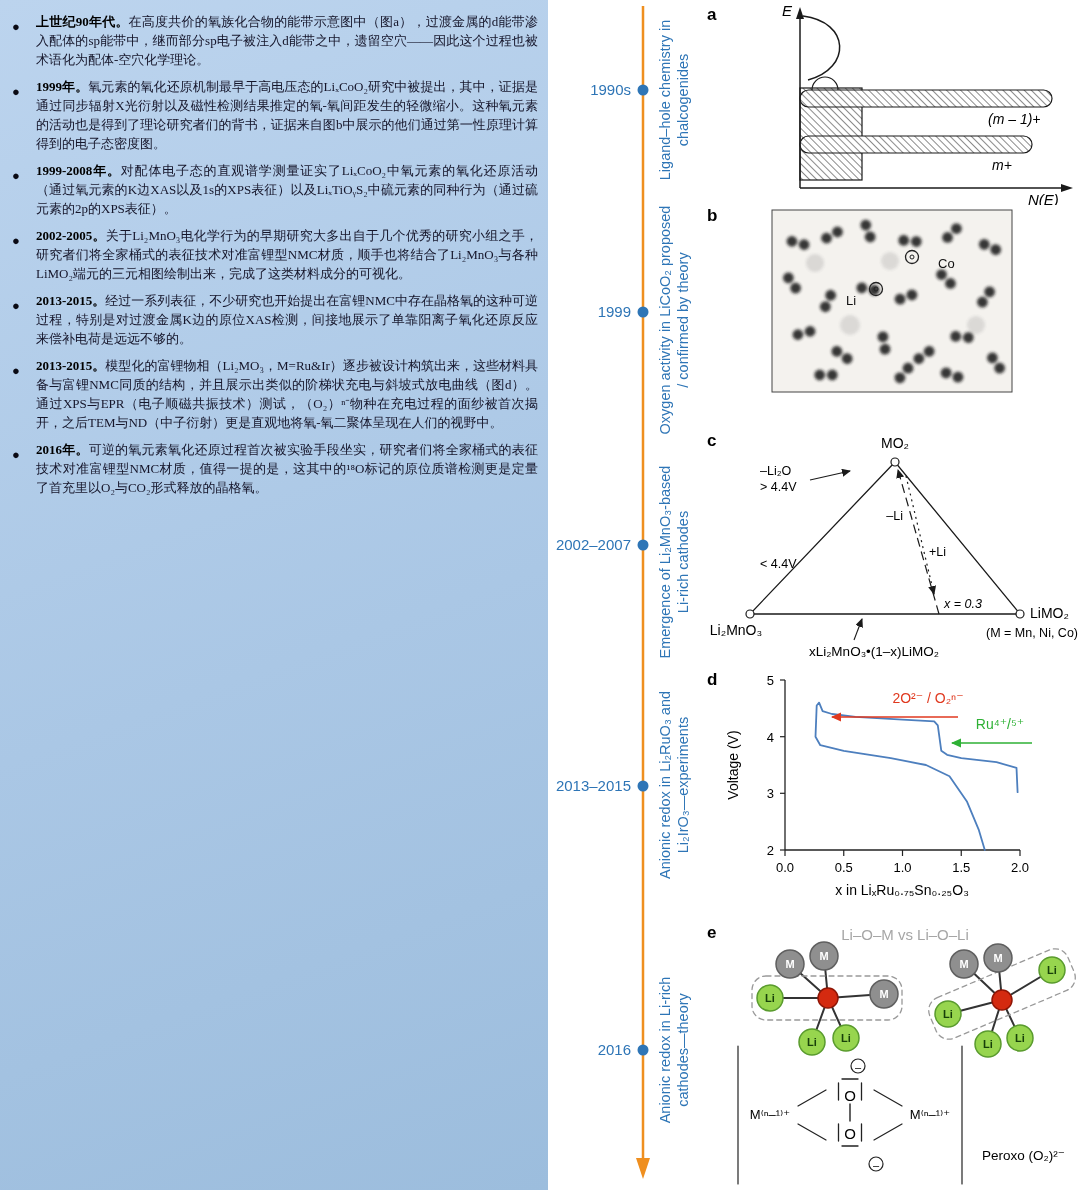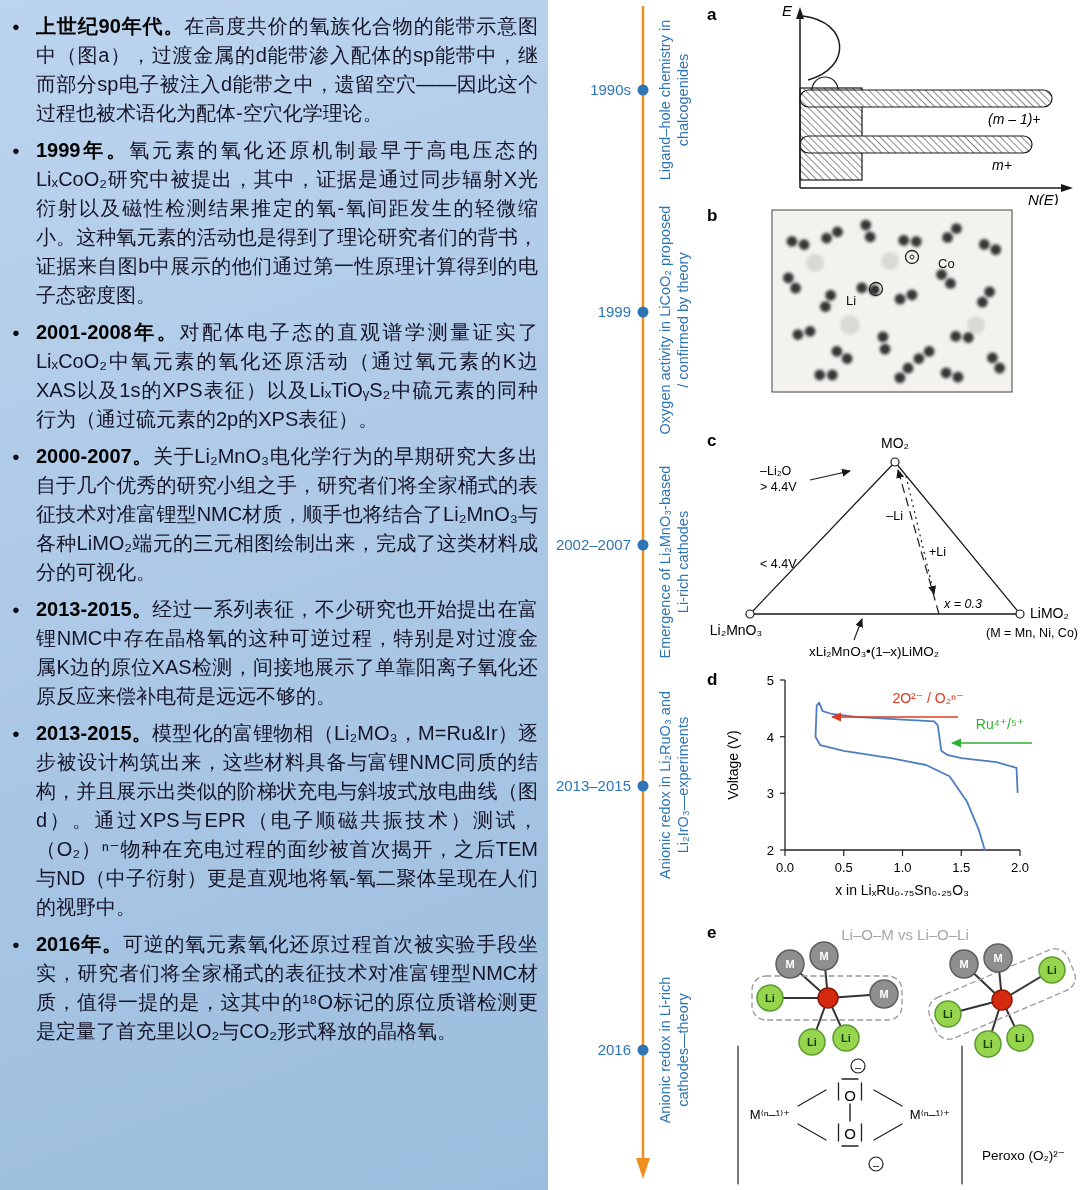--- a/index.html
+++ b/index.html
@@ -6,21 +6,21 @@
   .page{position:relative;width:1080px;height:1190px;background:#ffffff;overflow:hidden;
         font-family:"Liberation Sans","DejaVu Sans",sans-serif;}
   svg{font-family:"Liberation Sans","DejaVu Sans",sans-serif;}
 
   
   .blue-panel{position:absolute;left:0;top:0;width:548px;height:1190px;box-sizing:border-box;
               background:linear-gradient(160deg,#bcd4ee 0%,#aac7e5 55%,#9cbddd 100%);
               padding:12px 10px 8px 12px;overflow:hidden;}
   .bullet{display:flex;margin-bottom:8px;}
   .bullet .dot{flex:0 0 24px;color:#0a0a14;font-size:13px;line-height:29px;text-align:left;}
-  .bullet .txt{flex:1;font-size:20px;line-height:29px;color:#15152a;text-align:justify;}
+  .bullet .txt{flex:1;font-size:13px;line-height:19px;color:#15152a;text-align:justify;font-family:Liberation Serif, serif;}
   .bullet .txt b{color:#000;}
 
   
   .tl-label{position:absolute;color:#2e75b6;font-size:14.5px;line-height:17.5px;text-align:center;
             transform:translate(-50%,-50%) rotate(-90deg);}
 
   .panel-svg{position:absolute;}
 </style>
 </head>
 <body>
@@ -58,25 +58,25 @@
     <div class="bullet">
       <span class="dot">●</span>
       <div class="txt"><b>上世纪90年代。</b><span>在高度共价的氧族化合物的能带示意图中（图a），过渡金属的d能带渗入配体的sp能带中，继而部分sp电子被注入d能带之中，遗留空穴——因此这个过程也被术语化为配体-空穴化学理论。</span></div>
     </div>
     <div class="bullet">
       <span class="dot">●</span>
       <div class="txt"><b>1999年。</b><span>氧元素的氧化还原机制最早于高电压态的LiₓCoO₂研究中被提出，其中，证据是通过同步辐射X光衍射以及磁性检测结果推定的氧-氧间距发生的轻微缩小。这种氧元素的活动也是得到了理论研究者们的背书，证据来自图b中展示的他们通过第一性原理计算得到的电子态密度图。</span></div>
     </div>
     <div class="bullet">
       <span class="dot">●</span>
-      <div class="txt"><b>2001-2008年。</b><span>对配体电子态的直观谱学测量证实了LiₓCoO₂中氧元素的氧化还原活动（通过氧元素的K边XAS以及1s的XPS表征）以及LiₓTiOᵧS₂中硫元素的同种行为（通过硫元素的2p的XPS表征）。</span></div>
-    </div>
-    <div class="bullet">
-      <span class="dot">●</span>
-      <div class="txt"><b>2000-2007。</b><span>关于Li₂MnO₃电化学行为的早期研究大多出自于几个优秀的研究小组之手，研究者们将全家桶式的表征技术对准富锂型NMC材质，顺手也将结合了Li₂MnO₃与各种LiMO₂端元的三元相图绘制出来，完成了这类材料成分的可视化。</span></div>
+      <div class="txt"><b>1999-2008年。</b><span>对配体电子态的直观谱学测量证实了LiₓCoO₂中氧元素的氧化还原活动（通过氧元素的K边XAS以及1s的XPS表征）以及LiₓTiOᵧS₂中硫元素的同种行为（通过硫元素的2p的XPS表征）。</span></div>
+    </div>
+    <div class="bullet">
+      <span class="dot">●</span>
+      <div class="txt"><b>2002-2005。</b><span>关于Li₂MnO₃电化学行为的早期研究大多出自于几个优秀的研究小组之手，研究者们将全家桶式的表征技术对准富锂型NMC材质，顺手也将结合了Li₂MnO₃与各种LiMO₂端元的三元相图绘制出来，完成了这类材料成分的可视化。</span></div>
     </div>
     <div class="bullet">
       <span class="dot">●</span>
       <div class="txt"><b>2013-2015。</b><span>经过一系列表征，不少研究也开始提出在富锂NMC中存在晶格氧的这种可逆过程，特别是对过渡金属K边的原位XAS检测，间接地展示了单靠阳离子氧化还原反应来偿补电荷是远远不够的。</span></div>
     </div>
     <div class="bullet">
       <span class="dot">●</span>
       <div class="txt"><b>2013-2015。</b><span>模型化的富锂物相（Li₂MO₃，M=Ru&amp;Ir）逐步被设计构筑出来，这些材料具备与富锂NMC同质的结构，并且展示出类似的阶梯状充电与斜坡式放电曲线（图d）。通过XPS与EPR（电子顺磁共振技术）测试，（O₂）ⁿ⁻物种在充电过程的面纱被首次揭开，之后TEM与ND（中子衍射）更是直观地将氧-氧二聚体呈现在人们的视野中。</span></div>
     </div>
     <div class="bullet">

